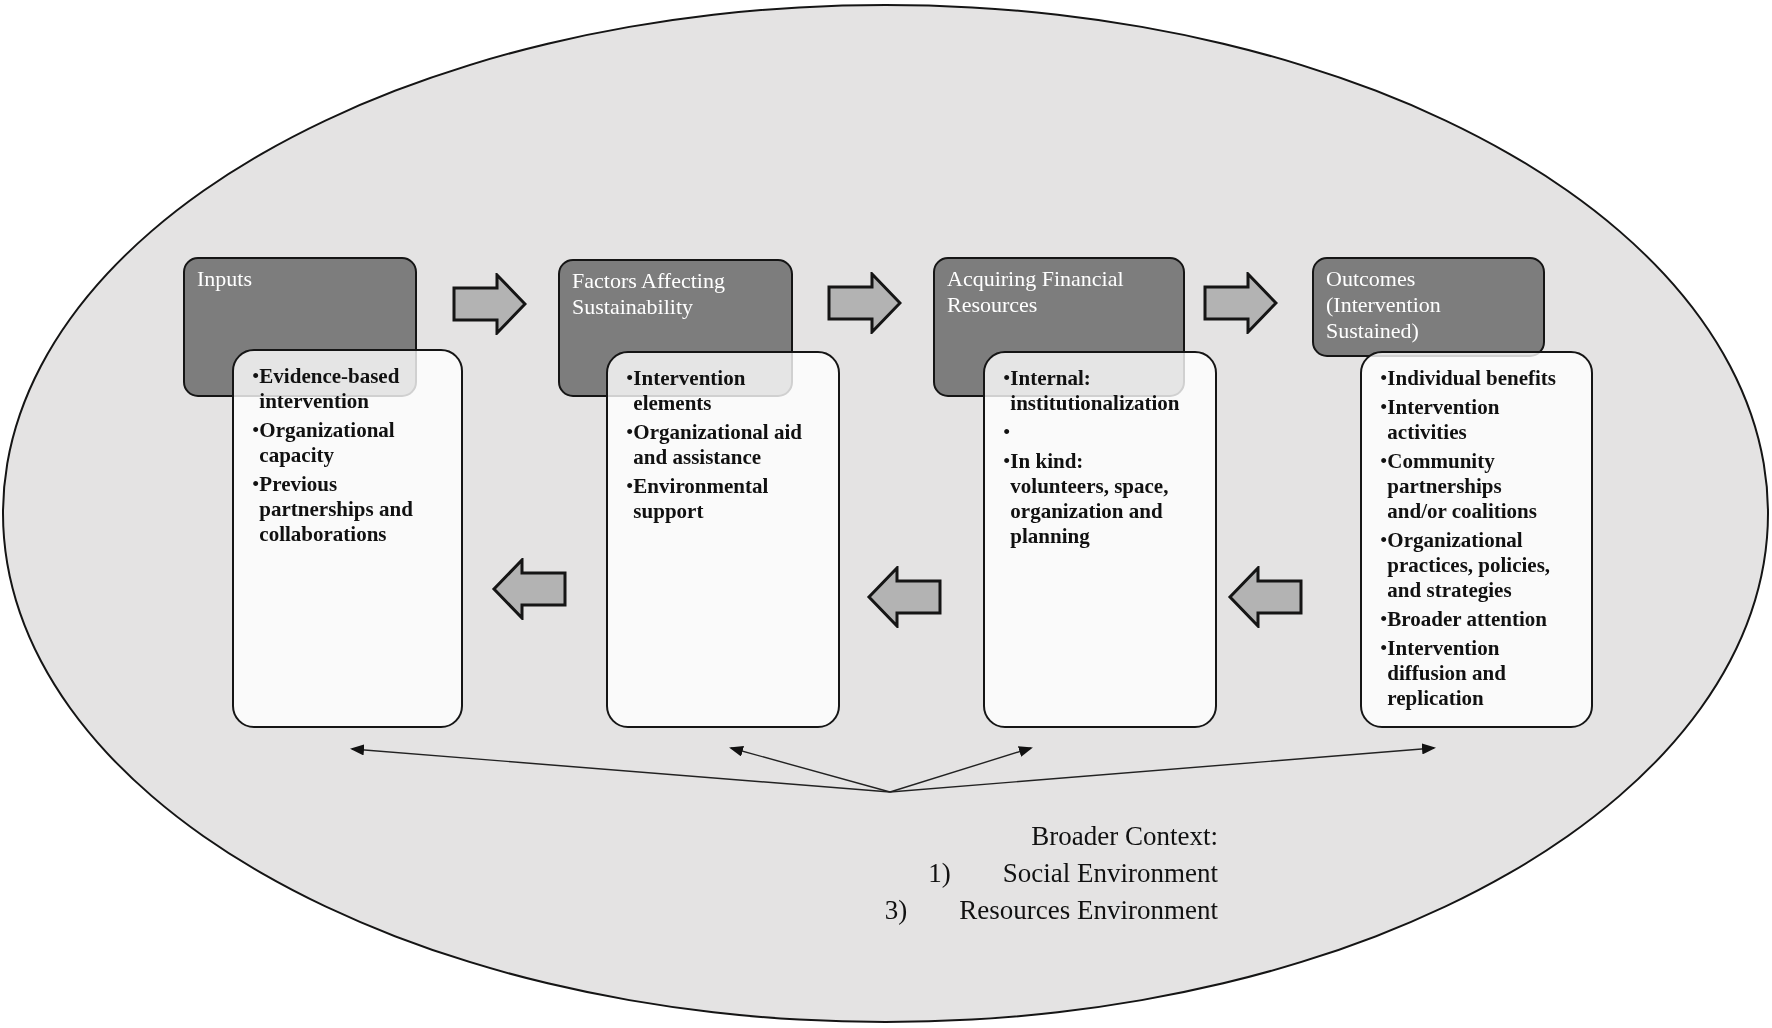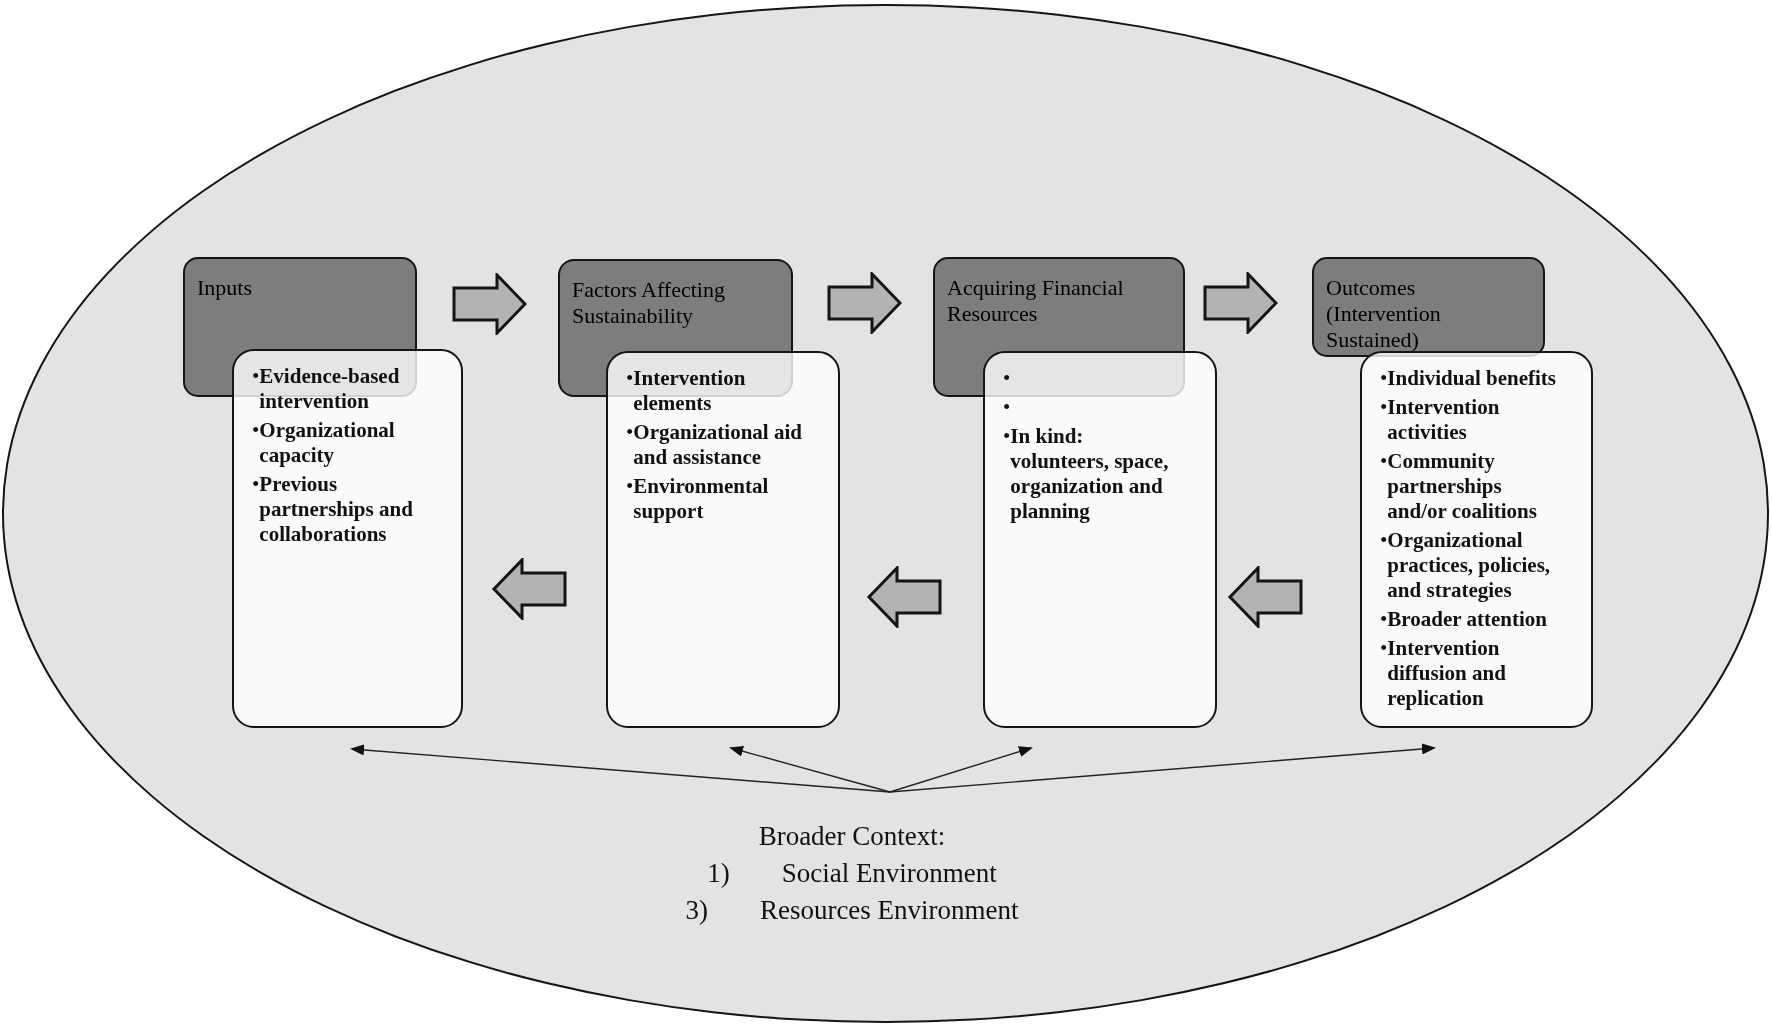--- a/index.html
+++ b/index.html
@@ -11,22 +11,22 @@
   }
   .ellipse {
     position:absolute; left:2px; top:4px; width:1763px; height:1015px;
     background:var(--ellipse-fill,#e4e3e3);
     border:2.5px solid #151515; border-radius:50%;
   }
   .hdr {
     position:absolute; box-sizing:border-box;
     background:var(--header-fill,#7d7d7d);
     border:2px solid #151515; border-radius:15px;
-    color:#000000; font-size:22px; line-height:26px;
-    padding:16px 12px; white-space:pre-line;
+    color:#ffffff; font-size:22px; line-height:26px;
+    padding:7px 12px; white-space:pre-line;
   }
   .box {
     position:absolute; box-sizing:border-box;
     background:rgba(255,255,255,0.8);
     border:2.5px solid #151515; border-radius:22px;
     padding:13px 8px 0 18px;
     font-size:21px; line-height:25px;
   }
   .bullet { display:flex; margin-bottom:4px; }
   .dot { flex:0 0 auto; }
@@ -34,33 +34,33 @@
   .block-arrow { position:absolute; }
   .block-arrow polygon {
     fill:var(--arrow-fill,#b3b3b3);
     stroke:#151515; stroke-width:3; stroke-linejoin:miter;
   }
   .thin-arrows { position:absolute; left:0; top:0; }
   .thin-arrows line { stroke:#222; stroke-width:1.4; }
   .ah-head { fill:#111; }
   .context {
     position:absolute; left:486px; top:818px; width:732px;
-    text-align:center; font-size:27px; line-height:37px;
+    text-align:right; font-size:27px; line-height:37px;
   }
   .ctx-num { margin-right:52px; }
 </style>
 </head>
 <body>
 
 <div class="canvas">
 
   <div class="ellipse"></div>
 
   <div class="hdr" style="left:183px;top:257px;width:234px;height:140px;">Inputs</div>
-  <div class="hdr" style="left:558px;top:259px;width:235px;height:138px;border-radius:16px;">Factors Affecting
+  <div class="hdr" style="left:558px;top:259px;width:235px;height:138px;">Factors Affecting
 Sustainability</div>
   <div class="hdr" style="left:933px;top:257px;width:252px;height:140px;">Acquiring Financial
 Resources</div>
   <div class="hdr" style="left:1312px;top:257px;width:233px;height:100px;">Outcomes
 (Intervention
 Sustained)</div>
 
   <svg class="block-arrow" style="left:452px;top:273px;" width="75" height="62" viewBox="0 0 75 62">
     <polygon points="2,15 45,15 45,2 73,31 45,60 45,47 2,47"></polygon>
   </svg>
@@ -104,20 +104,22 @@
     <div class="bullet">
         <span class="dot">•</span>
         <span class="btxt">Environmental
 support</span>
       </div>
   </div>
 
   <div class="box" style="left:983px;top:351px;width:234px;height:377px;">
     <div class="bullet">
         <span class="dot">•</span>
+        <span class="btxt">Internal:
+institutionalization</span>
       </div>
     <div class="bullet">
         <span class="dot">•</span>
       </div>
     <div class="bullet">
         <span class="dot">•</span>
         <span class="btxt">In kind:
 volunteers, space,
 organization and
 planning</span>

